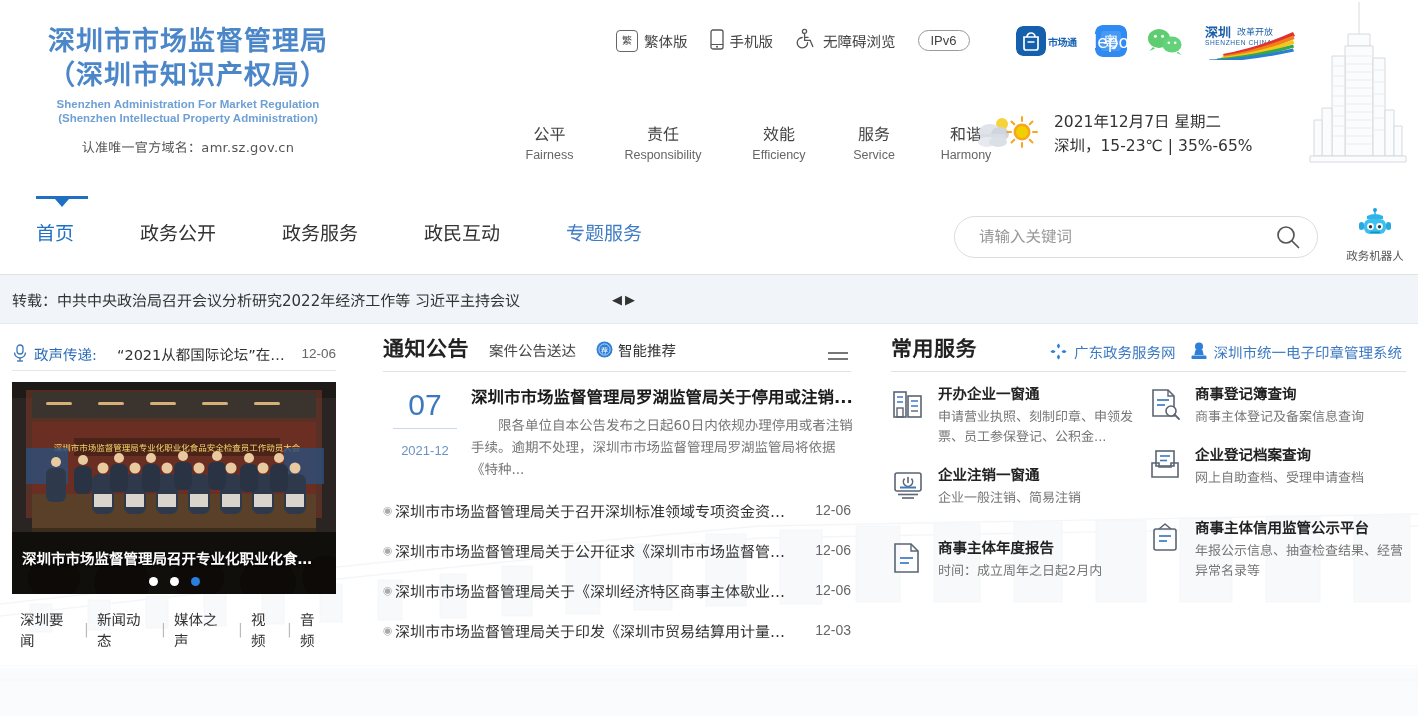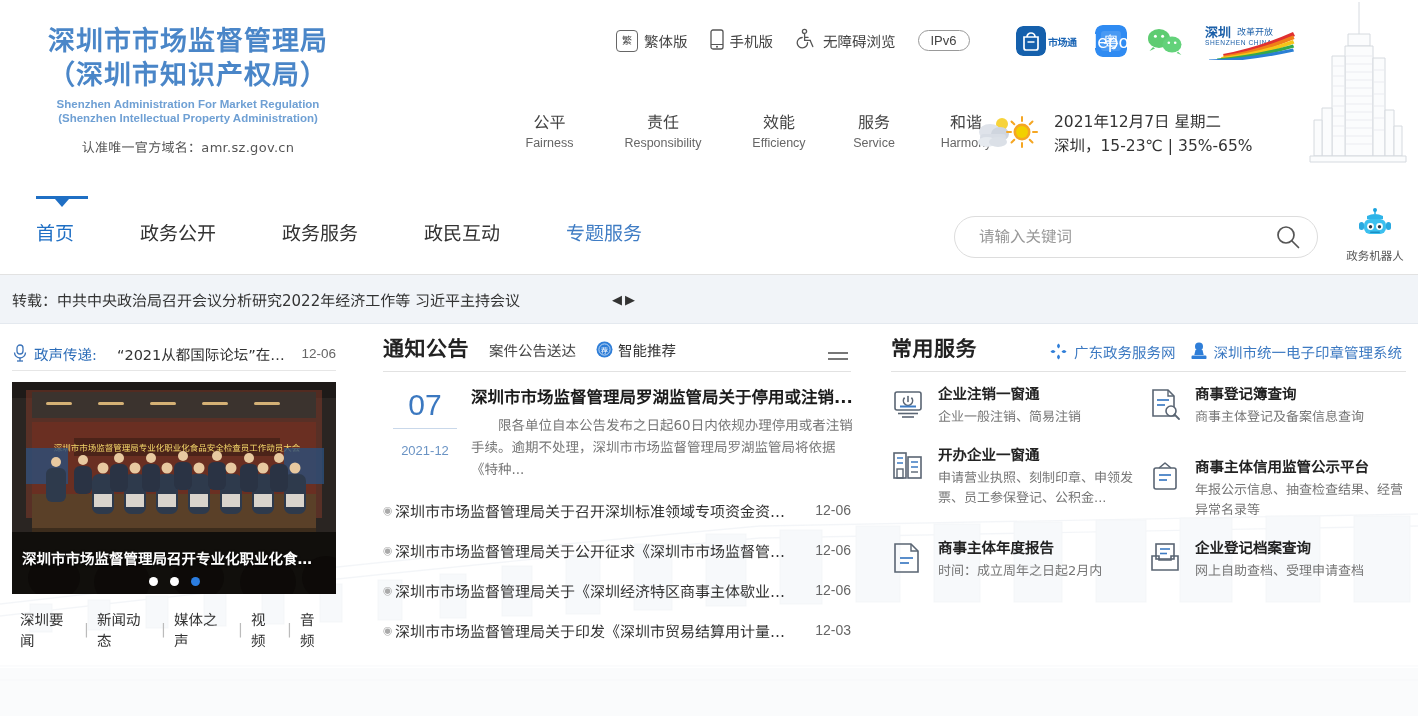--- a/index.html
+++ b/index.html
@@ -44,21 +44,21 @@
 
   
   .apps{position:absolute;left:1016px;top:22px;display:flex;align-items:center;gap:18px;}
   .app-sct{display:flex;align-items:center;gap:2px;cursor:pointer;}
   .sq{width:30px;height:30px;border-radius:7px;display:block;}
   .sct-label{font-size:10px;color:#1a64b4;font-weight:700;letter-spacing:-.5px;}
   .sz-logo{width:94px;height:38px;position:relative;}
 
   
   .values{position:absolute;left:516px;top:112px;display:flex;gap:30px;}
-  .val{width:67px;text-align:center;cursor:pointer;}
+  .val{width:67px;text-align:center;cursor:pointer;margin-top:12px;}
   .val-cn{font-size:16px;color:#444;line-height:22px;}
   .val-en{font-size:12.5px;color:#666;line-height:18px;font-family:"Liberation Sans",sans-serif;}
   .values .val:nth-child(2){width:100px;}
   .values .val:nth-child(3){width:72px;}
   .values .val:nth-child(4){width:58px;}
   .values .val:nth-child(5){width:66px;}
 
   
   .weather{position:absolute;left:972px;top:110px;display:flex;align-items:center;gap:12px;}
   .wicon{width:70px;height:44px;position:relative;}
@@ -629,52 +629,52 @@
           <span>深圳市统一电子印章管理系统</span>
         </div>
       </div>
 
       <div class="svc-grid">
 
         <div class="svc-col">
 
           <div class="svc-card">
             <svg class="svc-ico" viewBox="0 0 34 34">
-              <rect x="4" y="5" width="26" height="18" rx="2" fill="none" stroke="#5a6573" stroke-width="1.6"></rect>
-              <path d="M17 9.5 v5" stroke="#5a6573" stroke-width="1.6" stroke-linecap="round"></path>
-              <path d="M13.6 10.6 a4.6 4.6 0 1 0 6.8 0" fill="none" stroke="#5a6573" stroke-width="1.6"></path>
-              <line x1="9" y1="19.5" x2="25" y2="19.5" stroke="#3d7ac2" stroke-width="2"></line>
-              <line x1="7" y1="26.5" x2="27" y2="26.5" stroke="#5a6573" stroke-width="1.6"></line>
-              <line x1="11" y1="30" x2="23" y2="30" stroke="#5a6573" stroke-width="1.6"></line>
-            </svg>
-            <div class="svc-body">
-              <div class="svc-t">企业注销一窗通</div>
-              <div class="svc-d">企业一般注销、简易注销</div>
-            </div>
-          </div>
-
-          <div class="svc-card">
-            <svg class="svc-ico" viewBox="0 0 34 34">
               <rect x="3" y="5" width="12" height="25" fill="none" stroke="#5a6573" stroke-width="1.6"></rect>
               <rect x="17" y="9" width="13" height="21" fill="none" stroke="#5a6573" stroke-width="1.6"></rect>
               <g stroke="#3d7ac2" stroke-width="1.5">
                 <line x1="6" y1="10" x2="12" y2="10"></line>
                   <line x1="6" y1="15" x2="12" y2="15"></line>
                 <line x1="20" y1="14" x2="27" y2="14"></line>
                   <line x1="20" y1="19" x2="27" y2="19"></line>
               </g>
               <rect x="6" y="21" width="6" height="9" fill="none" stroke="#5a6573" stroke-width="1.4"></rect>
               <line x1="20" y1="24" x2="27" y2="24" stroke="#5a6573" stroke-width="1.4"></line>
             </svg>
             <div class="svc-body">
               <div class="svc-t">开办企业一窗通</div>
               <div class="svc-d">申请营业执照、刻制印章、申领发票、员工参保登记、公积金...</div>
             </div>
           </div>
 
+          <div class="svc-card">
+            <svg class="svc-ico" viewBox="0 0 34 34">
+              <rect x="4" y="5" width="26" height="18" rx="2" fill="none" stroke="#5a6573" stroke-width="1.6"></rect>
+              <path d="M17 9.5 v5" stroke="#5a6573" stroke-width="1.6" stroke-linecap="round"></path>
+              <path d="M13.6 10.6 a4.6 4.6 0 1 0 6.8 0" fill="none" stroke="#5a6573" stroke-width="1.6"></path>
+              <line x1="9" y1="19.5" x2="25" y2="19.5" stroke="#3d7ac2" stroke-width="2"></line>
+              <line x1="7" y1="26.5" x2="27" y2="26.5" stroke="#5a6573" stroke-width="1.6"></line>
+              <line x1="11" y1="30" x2="23" y2="30" stroke="#5a6573" stroke-width="1.6"></line>
+            </svg>
+            <div class="svc-body">
+              <div class="svc-t">企业注销一窗通</div>
+              <div class="svc-d">企业一般注销、简易注销</div>
+            </div>
+          </div>
+
           <div class="svc-card" style="margin-top:30px">
             <svg class="svc-ico" viewBox="0 0 34 34">
               <path d="M4 3 h16 l7 7 v21 h-23 z" fill="none" stroke="#5a6573" stroke-width="1.6"></path>
               <path d="M20 3 v7 h7" fill="none" stroke="#5a6573" stroke-width="1.4"></path>
               <g stroke="#3d7ac2" stroke-width="1.7">
                 <line x1="9" y1="17" x2="22" y2="17"></line>
                 <line x1="9" y1="22" x2="18" y2="22"></line>
               </g>
             </svg>
             <div class="svc-body">
@@ -696,46 +696,46 @@
               </g>
               <circle cx="23" cy="24" r="5" fill="#fff" stroke="#5a6573" stroke-width="1.6"></circle>
               <line x1="26.5" y1="27.5" x2="31" y2="32" stroke="#5a6573" stroke-width="1.8" stroke-linecap="round"></line>
             </svg>
             <div class="svc-body">
               <div class="svc-t">商事登记簿查询</div>
               <div class="svc-d">商事主体登记及备案信息查询</div>
             </div>
           </div>
 
+          <div class="svc-card">
+            <svg class="svc-ico" viewBox="0 0 34 34">
+              <rect x="8" y="3" width="18" height="15" fill="none" stroke="#5a6573" stroke-width="1.6"></rect>
+              <g stroke="#3d7ac2" stroke-width="1.6">
+                <line x1="12" y1="8" x2="22" y2="8"></line>
+                <line x1="12" y1="12.5" x2="19" y2="12.5"></line>
+              </g>
+              <path d="M4 15 v14 h26 v-14 h-7 v4 h-12 v-4 z" fill="none" stroke="#5a6573" stroke-width="1.6"></path>
+            </svg>
+            <div class="svc-body">
+              <div class="svc-t">企业登记档案查询</div>
+              <div class="svc-d">网上自助查档、受理申请查档</div>
+            </div>
+          </div>
+
           <div class="svc-card" style="margin-top:30px">
             <svg class="svc-ico" viewBox="0 0 34 34">
               <path d="M11 8 l6 -5 l6 5" fill="none" stroke="#5a6573" stroke-width="1.6" stroke-linejoin="round"></path>
               <rect x="6" y="8" width="22" height="21" rx="2" fill="none" stroke="#5a6573" stroke-width="1.6"></rect>
               <g stroke="#3d7ac2" stroke-width="1.7">
                 <line x1="11" y1="15" x2="23" y2="15"></line>
                 <line x1="11" y1="20" x2="19" y2="20"></line>
               </g>
             </svg>
             <div class="svc-body">
               <div class="svc-t">商事主体信用监管公示平台</div>
               <div class="svc-d">年报公示信息、抽查检查结果、经营异常名录等</div>
             </div>
           </div>
-
-          <div class="svc-card">
-            <svg class="svc-ico" viewBox="0 0 34 34">
-              <rect x="8" y="3" width="18" height="15" fill="none" stroke="#5a6573" stroke-width="1.6"></rect>
-              <g stroke="#3d7ac2" stroke-width="1.6">
-                <line x1="12" y1="8" x2="22" y2="8"></line>
-                <line x1="12" y1="12.5" x2="19" y2="12.5"></line>
-              </g>
-              <path d="M4 15 v14 h26 v-14 h-7 v4 h-12 v-4 z" fill="none" stroke="#5a6573" stroke-width="1.6"></path>
-            </svg>
-            <div class="svc-body">
-              <div class="svc-t">企业登记档案查询</div>
-              <div class="svc-d">网上自助查档、受理申请查档</div>
-            </div>
-          </div>
         </div>
       </div>
     </div>
   </div>
 </div>
 
 </body></html>

